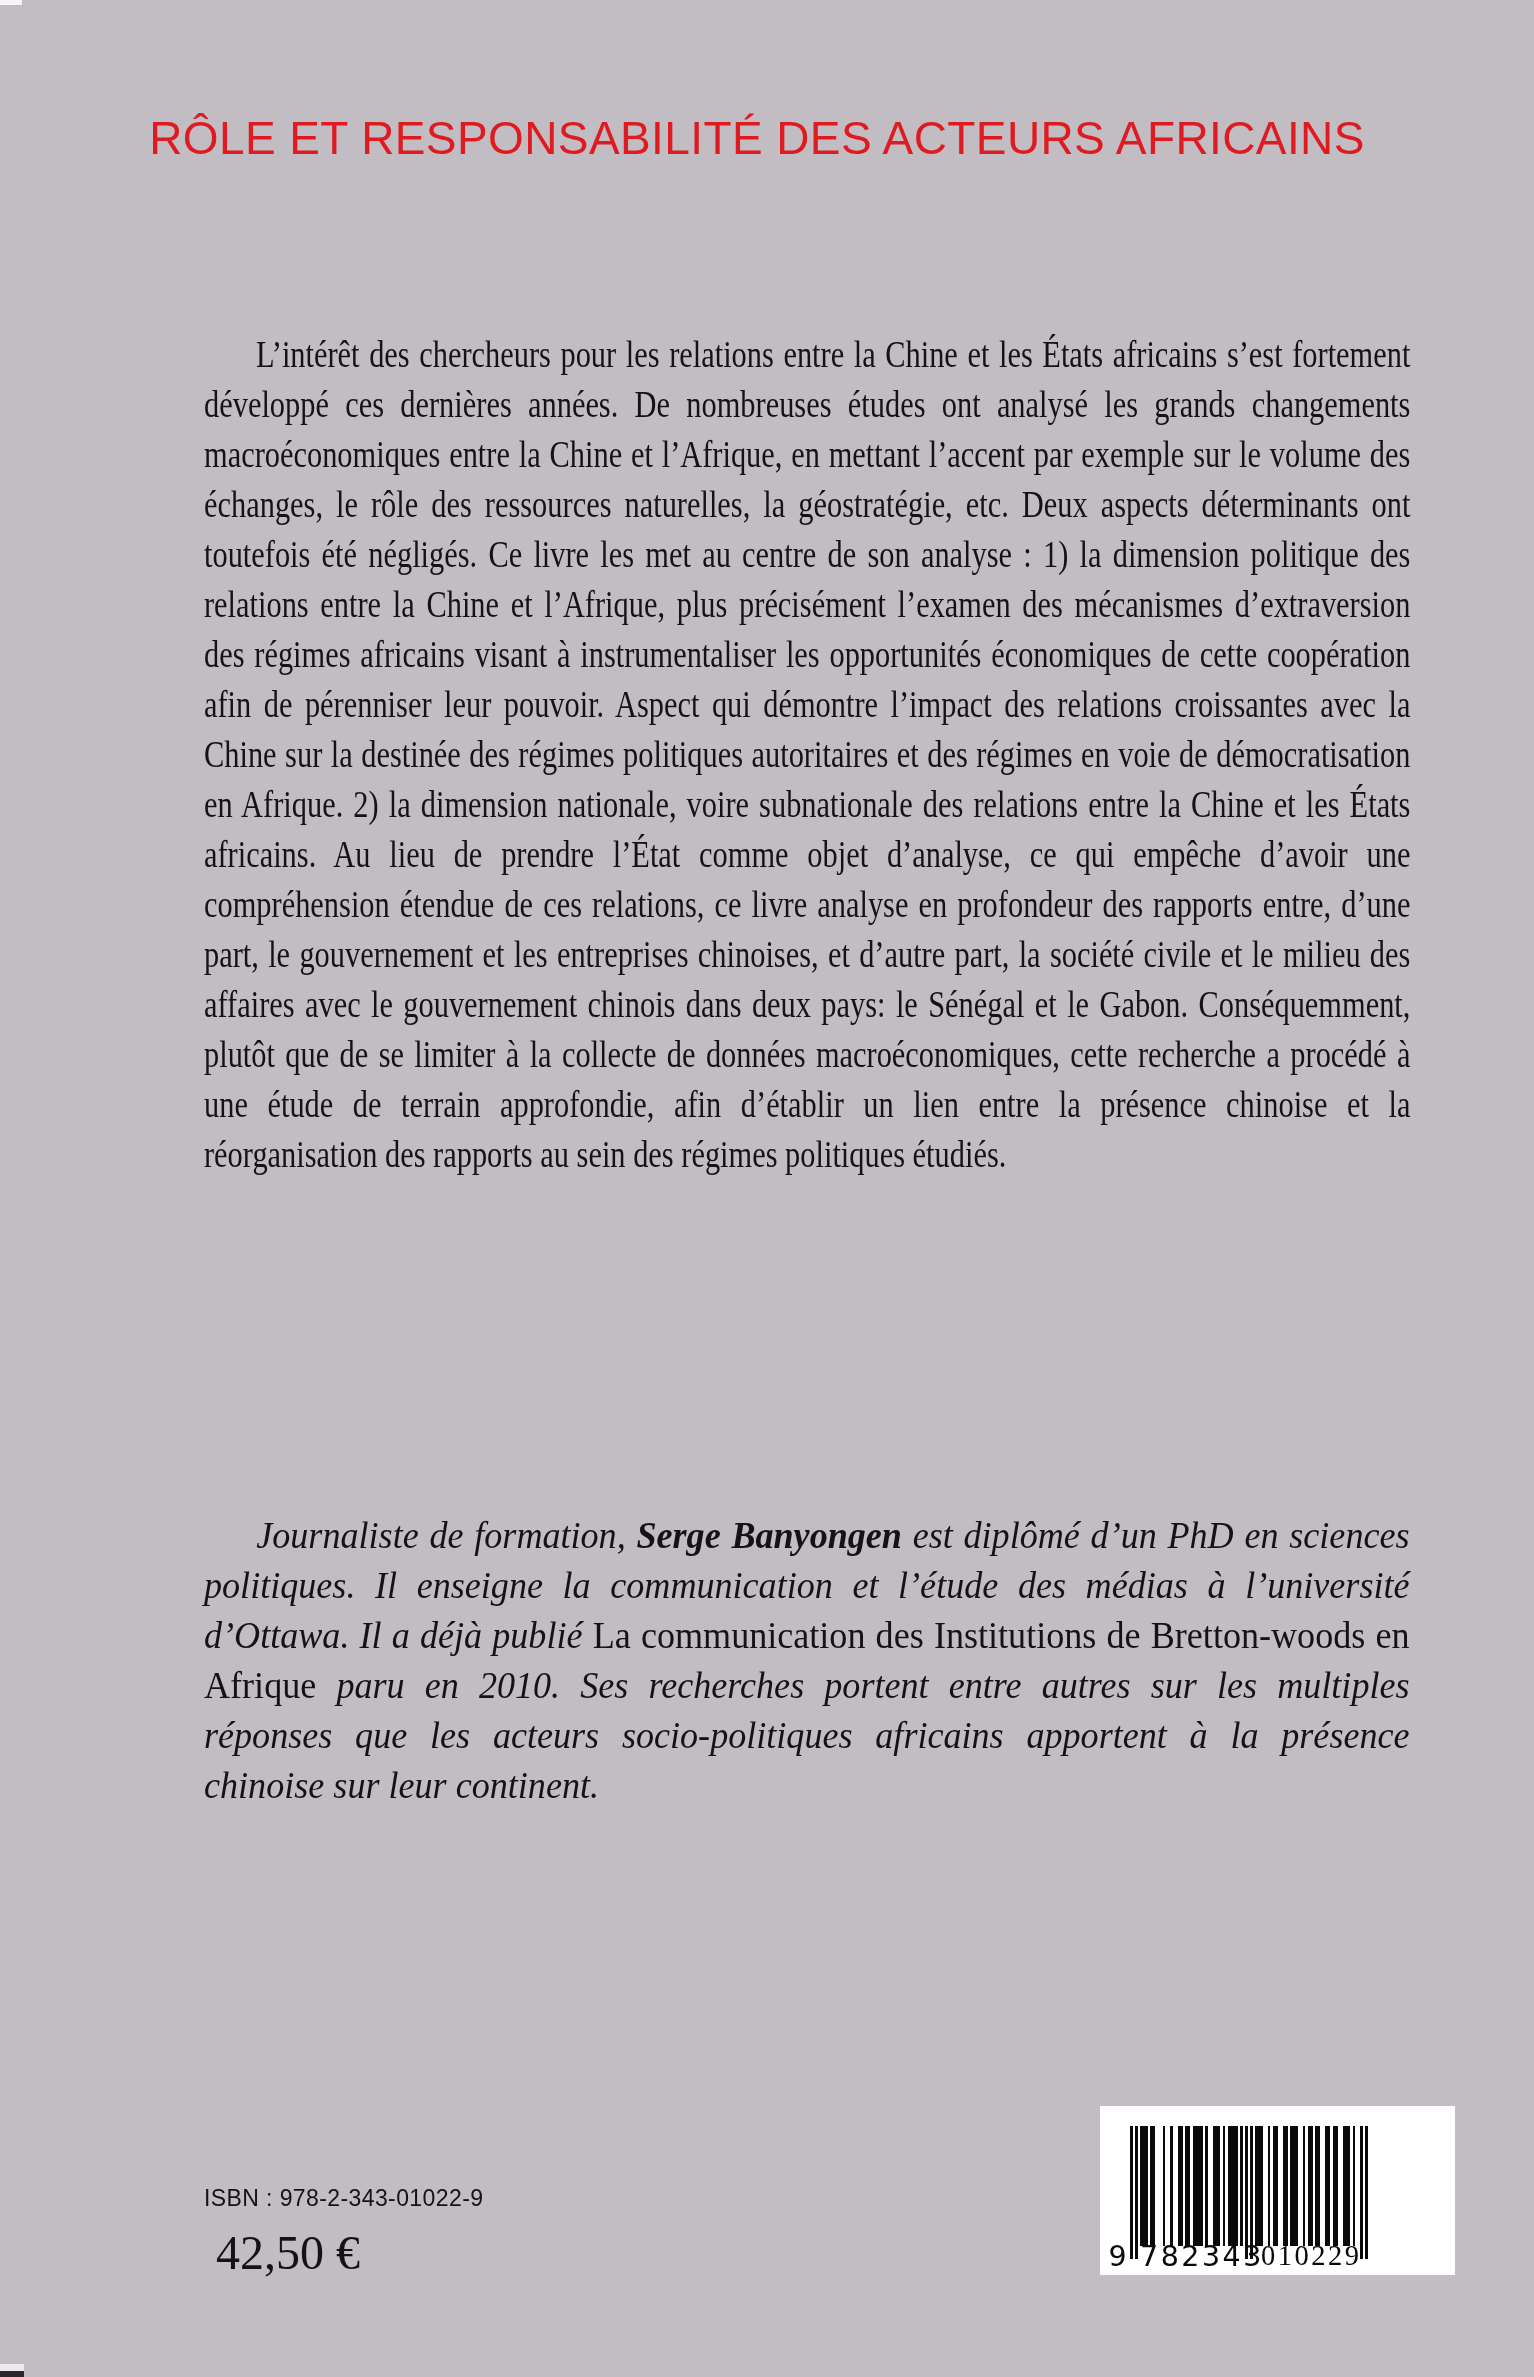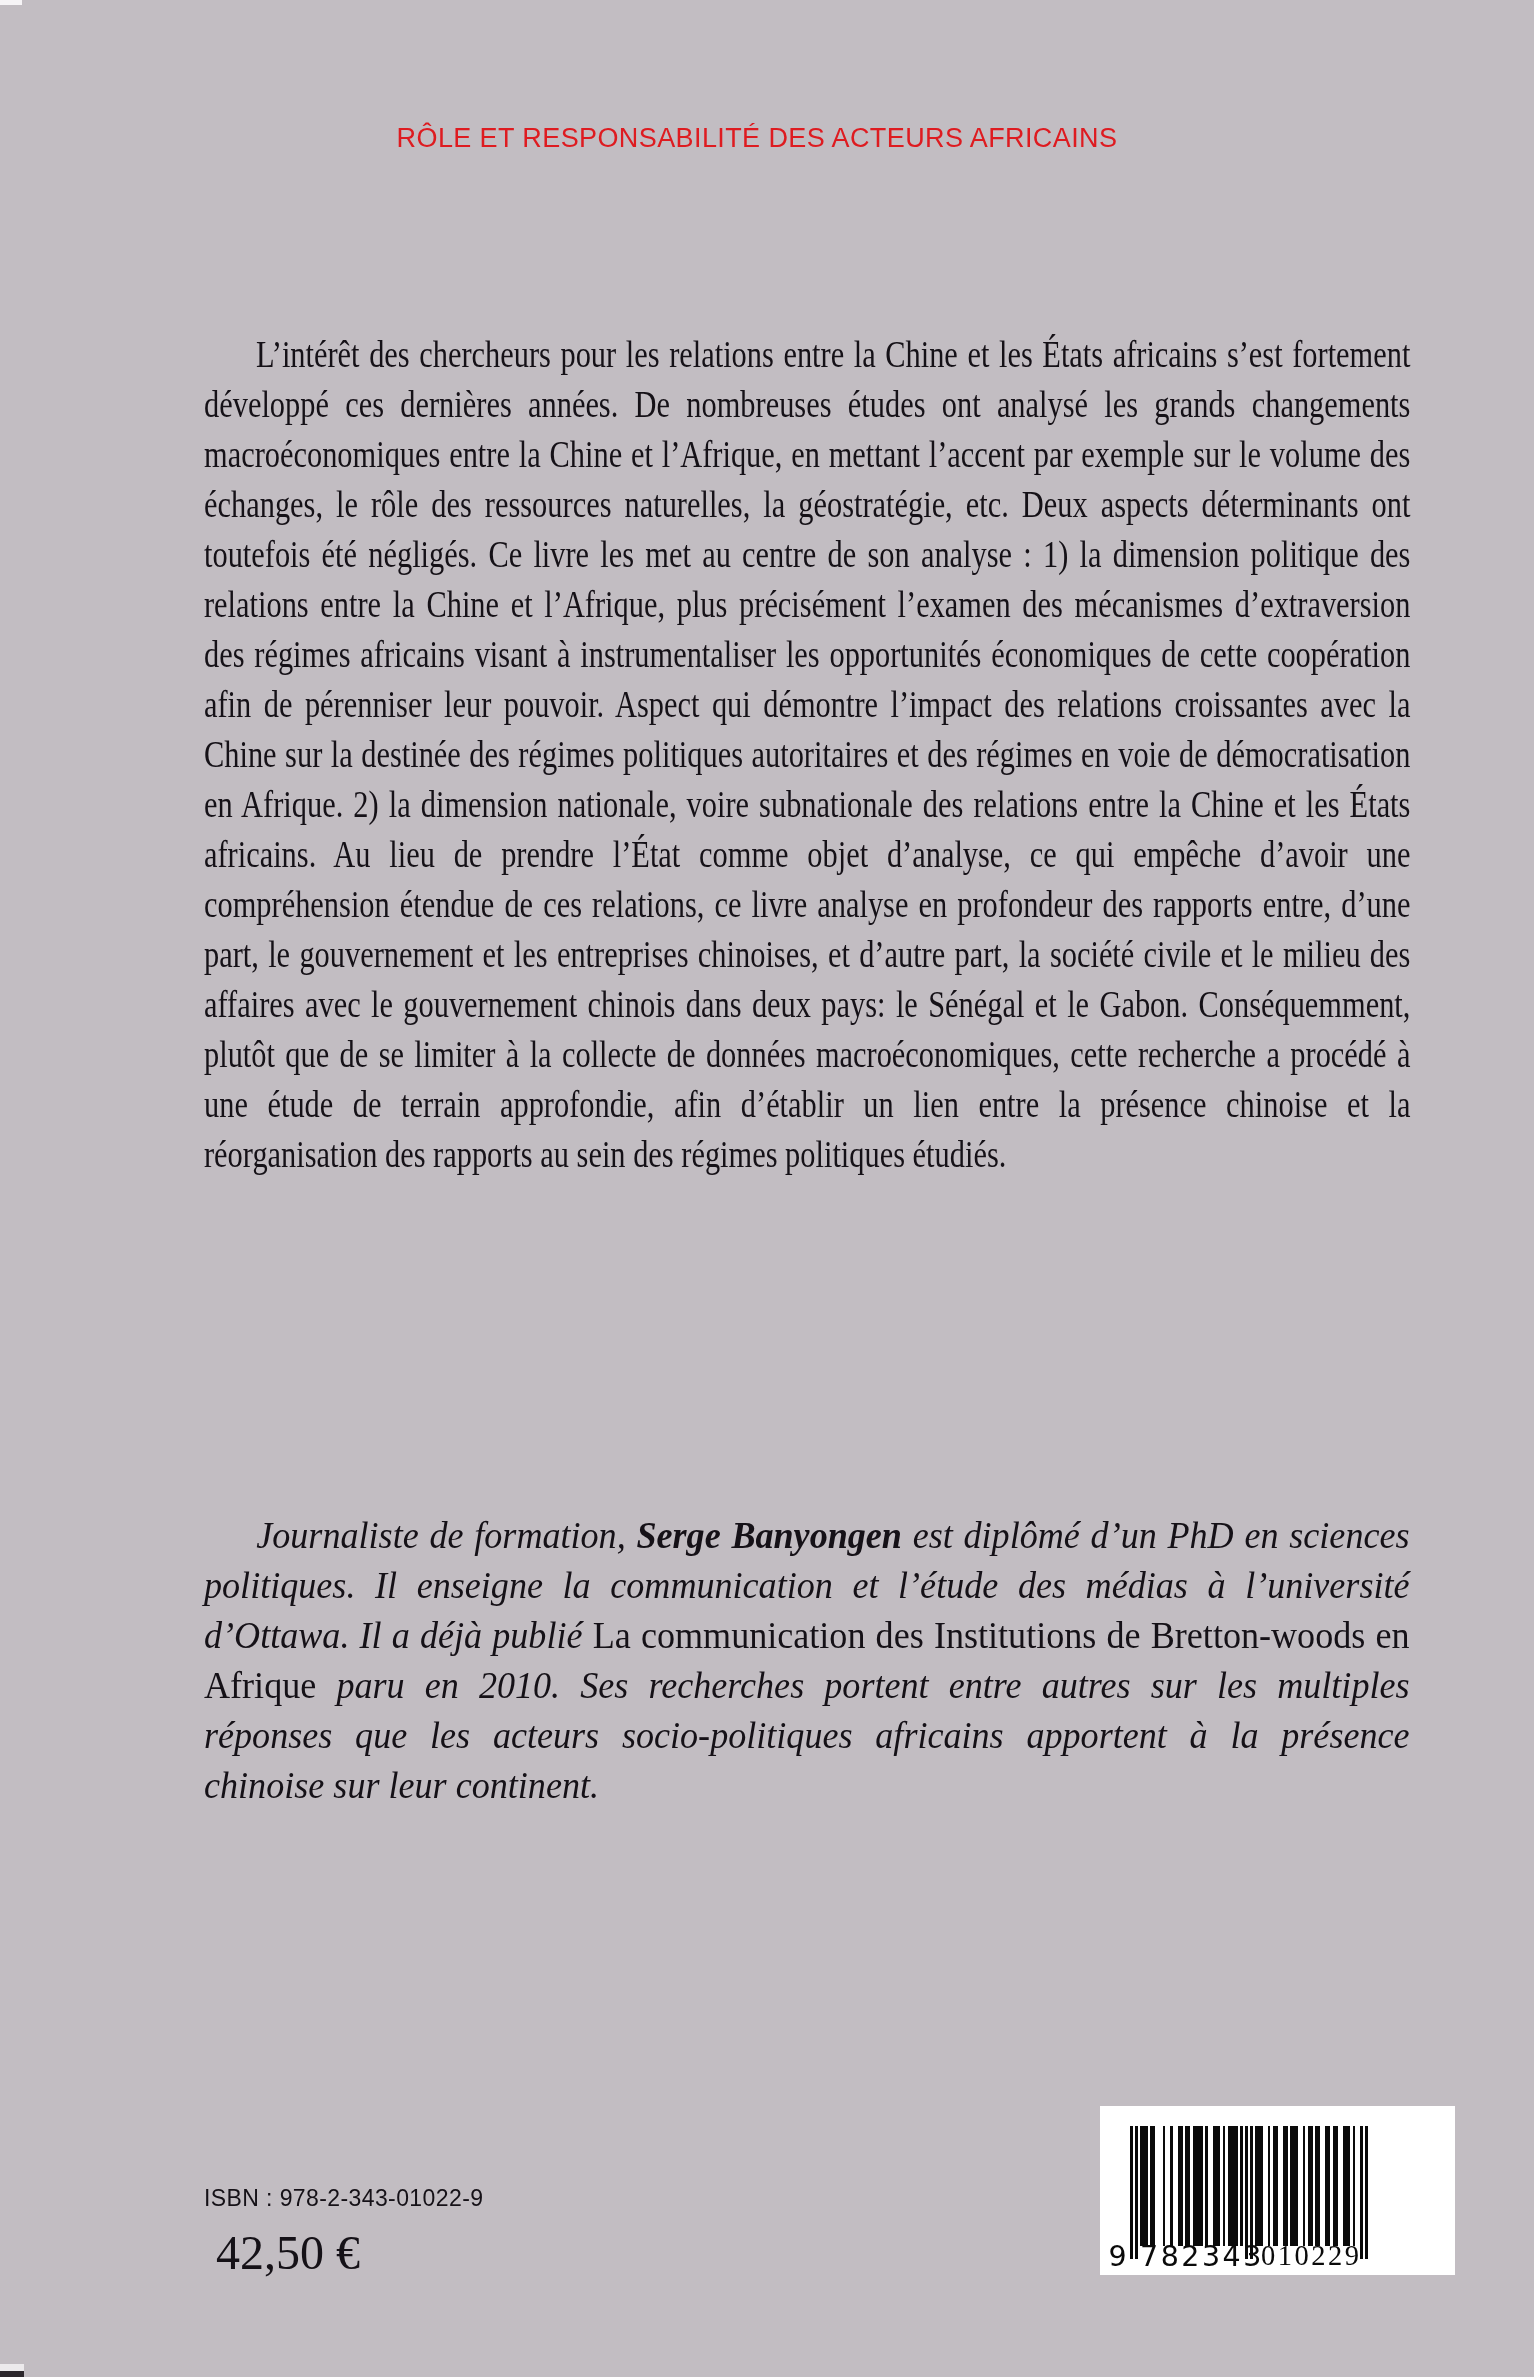--- a/index.html
+++ b/index.html
@@ -17,21 +17,21 @@
     overflow:hidden;
   }
   .cover{position:absolute;inset:0;width:1534px;height:2377px;}
 
   
   .title-block{
     position:absolute;
     left:0; top:102px; width:1514px;
     text-align:center;
     font-family:"Liberation Sans", sans-serif;
-    font-size:27px;
+    font-size:46px;
     line-height:73px;
     letter-spacing:0.4px;
     color:var(--red);
     font-weight:400;
   }
 
   
   .summary{
     position:absolute;
     left:204px; top:329px;

